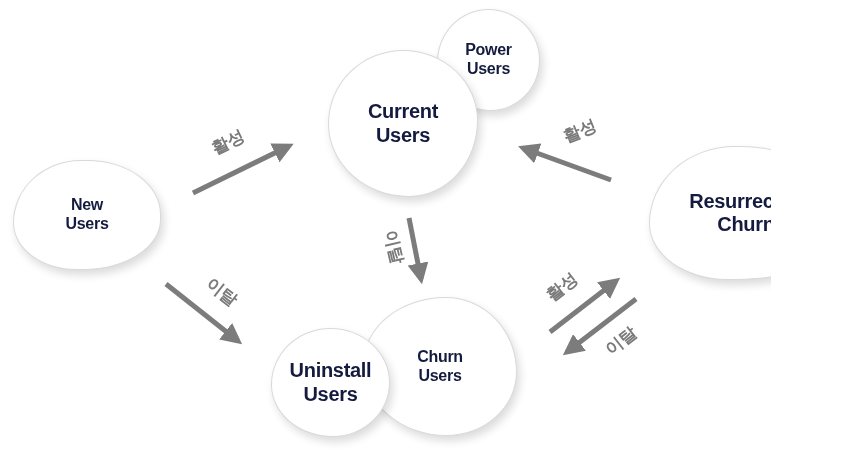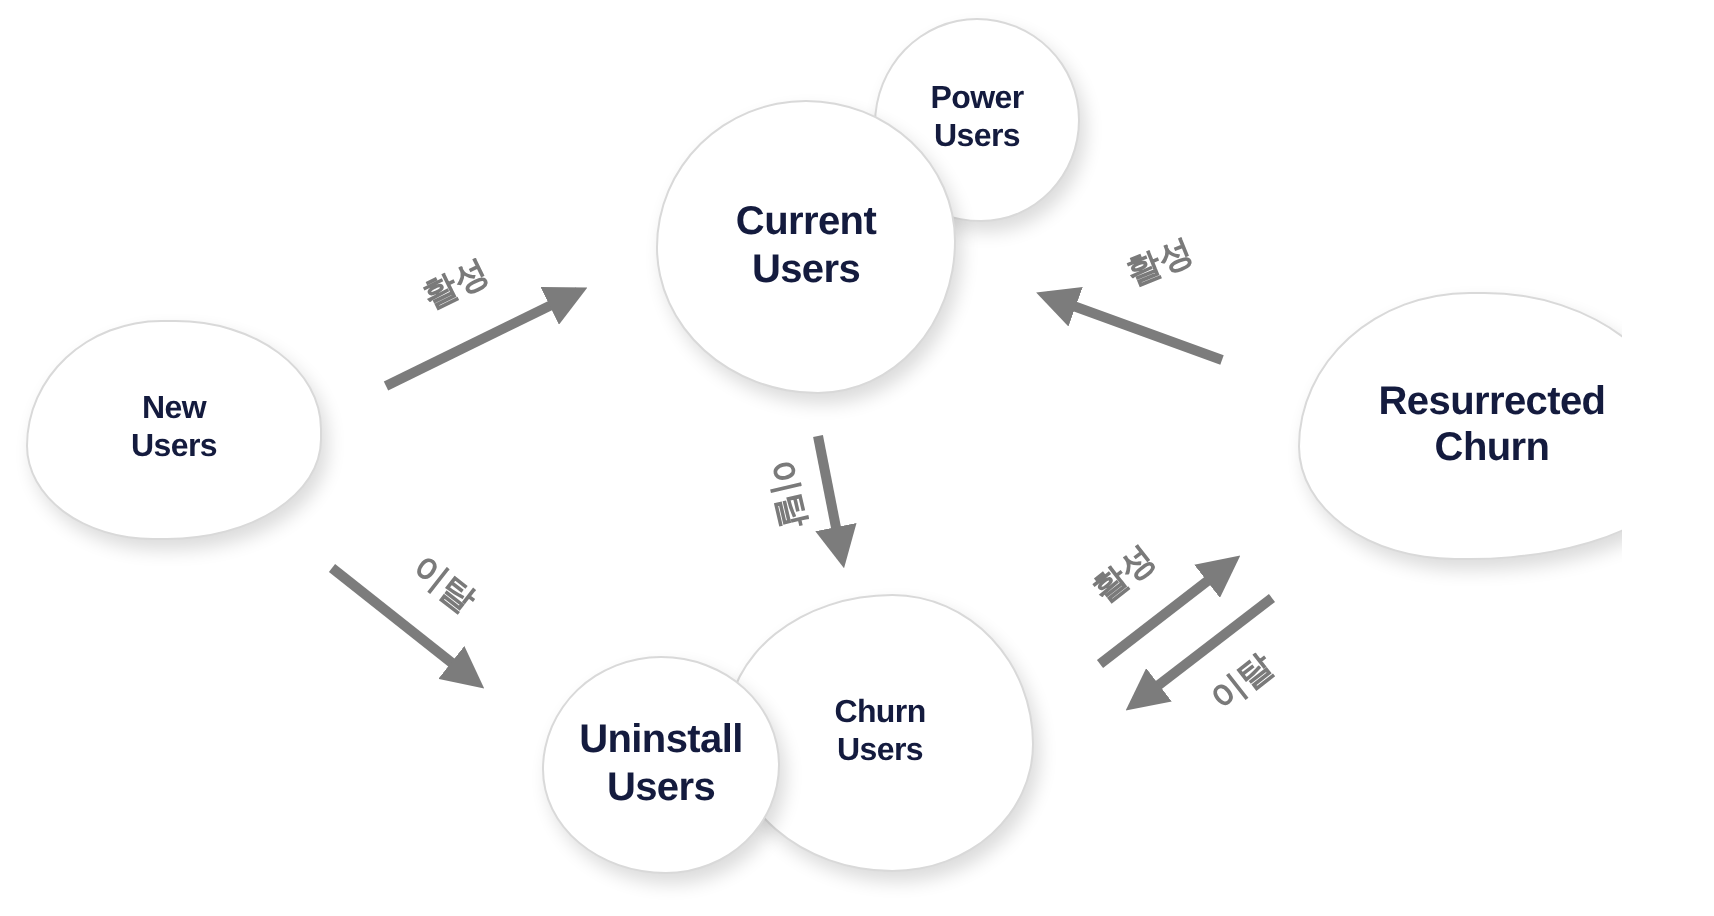--- a/index.html
+++ b/index.html
@@ -1,18 +1,18 @@
 <!DOCTYPE html>
 <html><head>
 <meta charset="utf-8">
 <style>
   html, body { margin:0; padding:0; background:#ffffff; }
   .canvas {
     position:relative; width:771px; height:458px; background:#ffffff;
-    font-family:"Liberation Sans", sans-serif; overflow:hidden;padding-left:40px;
+    font-family:"Liberation Sans", sans-serif; overflow:hidden;
   }
   svg.arrows { position:absolute; left:0; top:0; z-index:4; pointer-events:none; }
   .node {
     position:absolute; background:#ffffff;
     border:1px solid #d9d9d9;
     box-shadow:3px 5px 9px rgba(0,0,0,0.14);
     display:flex; align-items:center; justify-content:center;
     text-align:center; color:#141b3e; font-weight:bold;
     white-space:pre-line; line-height:1.16; letter-spacing:-0.3px;
   }

